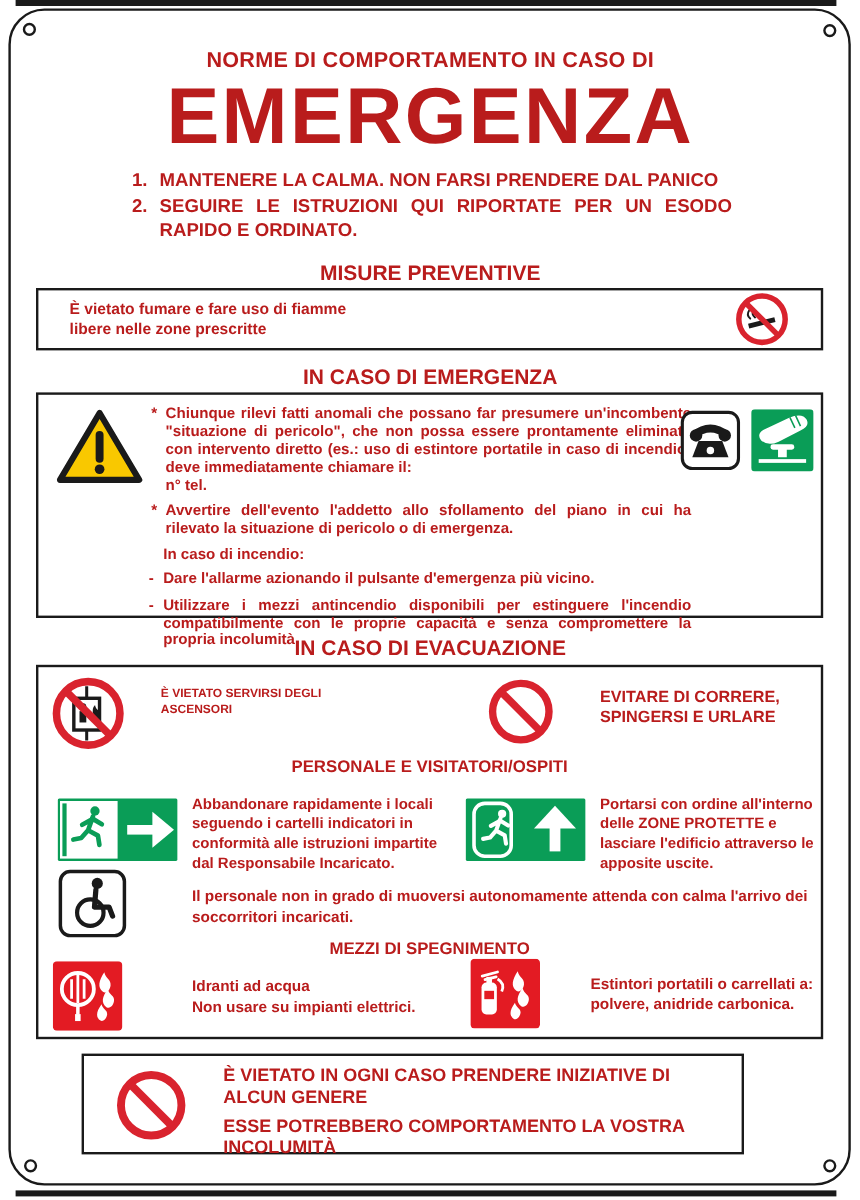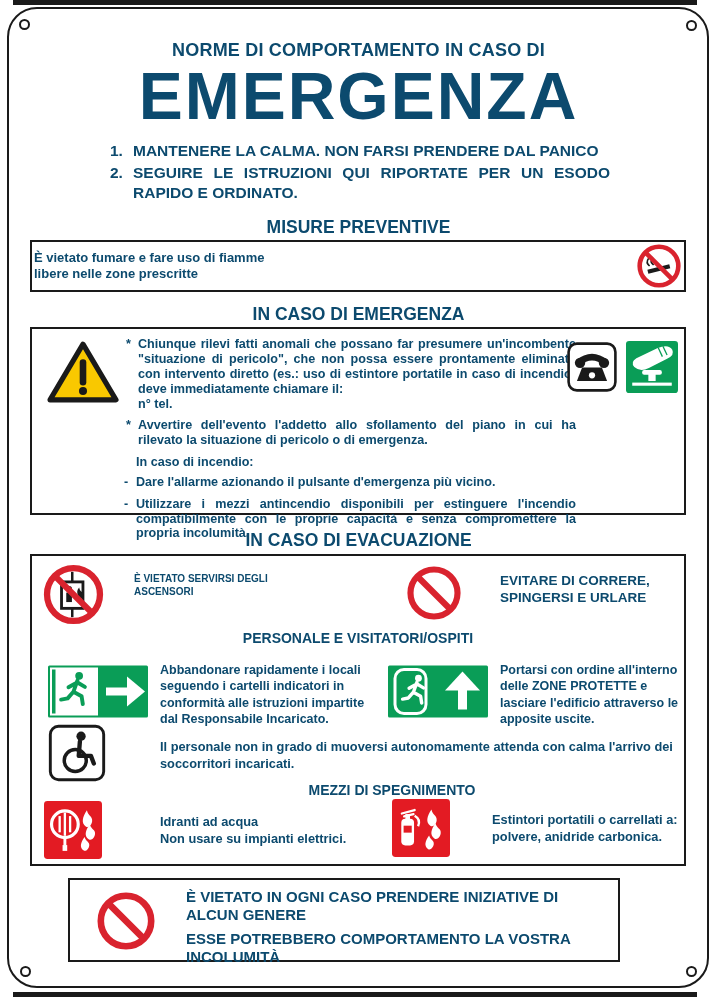--- a/index.html
+++ b/index.html
@@ -1,37 +1,37 @@
 <!DOCTYPE html>
 <html><head>
 <meta charset="utf-8">
 <style>
   html,body{margin:0;padding:0;background:#fff;}
   .sign{position:relative;width:717px;height:1000px;background:#fff;overflow:hidden;
-        font-family:"Liberation Sans",sans-serif;font-weight:700;color:#0c4a6e;}
+        font-family:"Liberation Sans",sans-serif;font-weight:700;color:#b91c1c;}
   .edge-bar{position:absolute;left:13px;width:684px;height:5px;background:#1a1a1a;}
   .edge-top{top:0;} .edge-bottom{top:992px;}
   .plate{position:absolute;left:7px;top:7px;width:698px;height:977px;
          border:2.5px solid #1a1a1a;border-radius:30px;}
   .screw{position:absolute;width:7px;height:7px;border:2px solid #1a1a1a;border-radius:50%;background:#fff;}
   .s-tl{left:19px;top:19px;} .s-tr{left:686px;top:20px;} .s-bl{left:20px;top:966px;} .s-br{left:686px;top:966px;}
 
   .subtitle{position:absolute;left:0;top:40px;width:717px;text-align:center;font-size:18px;letter-spacing:.2px;}
   .big-title{position:absolute;left:0;top:58px;width:717px;text-align:center;font-size:66px;letter-spacing:2px;}
   .rules{position:absolute;left:110px;top:141px;width:500px;font-size:15.5px;line-height:1.28;}
   .rule{display:flex;gap:6px;margin-bottom:2px;}
   .rule-num{flex:0 0 17px;}
   .rule-text{flex:1;text-align:justify;}
 
   .sec-h{position:absolute;left:0;width:717px;text-align:center;font-size:17.5px;}
   .h-misure{top:217px;} .h-emerg{top:304px;} .h-evac{top:530px;}
 
   .box{position:absolute;border:2px solid #1a1a1a;background:#fff;box-sizing:border-box;}
   .box1{left:30px;top:240px;width:656px;height:52px;display:flex;align-items:center;
-        justify-content:space-between;padding:0 2px;}
+        justify-content:space-between;padding:0 26px;}
   .box1 .side-text{width:268px;font-size:13px;line-height:1.25;}
   .icon-4648{width:46px;height:46px;}
 
   .box2{left:30px;top:327px;width:656px;height:188px;}
   .tri{position:absolute;left:14px;top:10px;width:74px;height:66px;}
   .b2txt{position:absolute;left:92px;top:8px;width:452px;font-size:12.6px;line-height:1.18;}
   .bullet{display:flex;gap:5px;margin-bottom:1px;}
   .bmark{flex:0 0 9px;text-align:center;}
   .btxt{flex:1;text-align:justify;}
   .tel-line{margin:1px 0 6px 14px;}
@@ -40,21 +40,21 @@
   .dmark{flex:0 0 7px;}
   .phone-ic{position:absolute;left:534px;top:12px;width:52px;height:52px;}
   .greenbtn-ic{position:absolute;left:594px;top:12px;width:52px;height:52px;}
 
   .box3{left:30px;top:554px;width:656px;height:312px;}
   .ic-noelev{position:absolute;left:10px;top:7px;width:63px;height:63px;}
   .t-noelev{position:absolute;left:102px;top:17px;width:170px;font-size:10px;line-height:1.25;}
   .ic-noban{position:absolute;left:374px;top:9px;width:56px;height:56px;}
   .t-norun{position:absolute;left:468px;top:17px;width:180px;font-size:13.5px;line-height:1.25;}
   .sub-h{position:absolute;left:0;width:100%;text-align:center;font-size:14px;}
-  .h-personale{top:74px;} .h-mezzi{top:226px;padding-left:34px;}
+  .h-personale{top:74px;} .h-mezzi{top:226px;}
   .ic-exit-r{position:absolute;left:16px;top:109px;width:100px;height:53px;}
   .t-exit-r{position:absolute;left:128px;top:106px;width:208px;font-size:12.5px;line-height:1.3;}
   .ic-exit-u{position:absolute;left:356px;top:109px;width:100px;height:53px;}
   .t-exit-u{position:absolute;left:468px;top:106px;width:195px;font-size:12.5px;line-height:1.3;}
   .ic-wheel{position:absolute;left:16px;top:168px;width:58px;height:58px;}
   .t-wheel{position:absolute;left:128px;top:182px;width:520px;font-size:12.8px;line-height:1.35;}
   .ic-hose{position:absolute;left:12px;top:245px;width:58px;height:58px;}
   .t-hose{position:absolute;left:128px;top:257px;width:255px;font-size:12.8px;line-height:1.35;white-space:pre-line;}
   .ic-ext{position:absolute;left:360px;top:243px;width:58px;height:58px;}
   .t-ext{position:absolute;left:460px;top:255px;width:205px;font-size:12.8px;line-height:1.35;}

